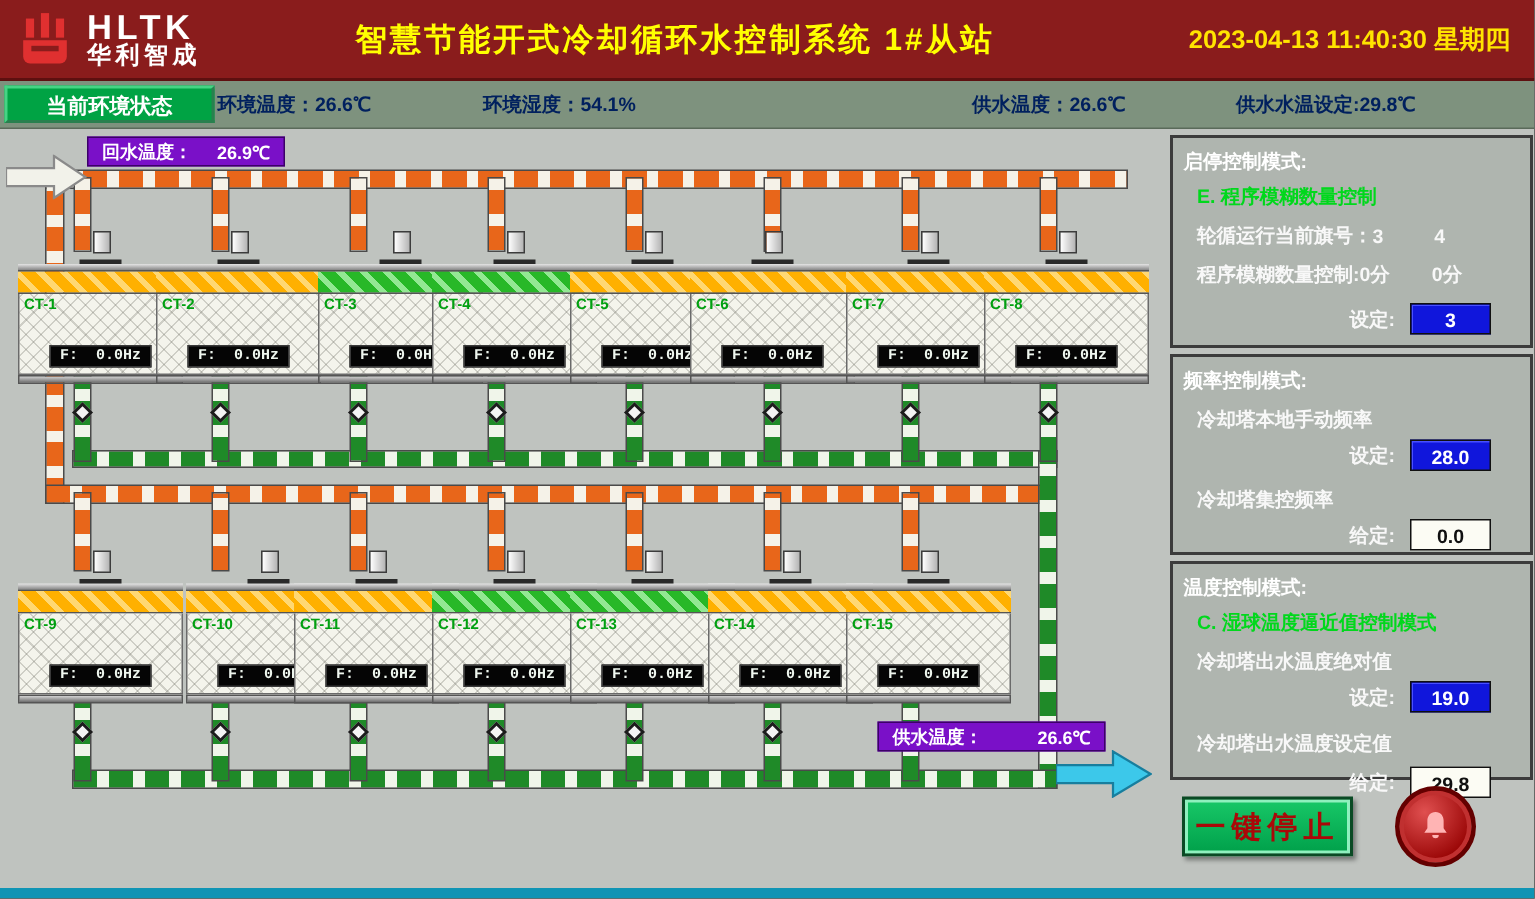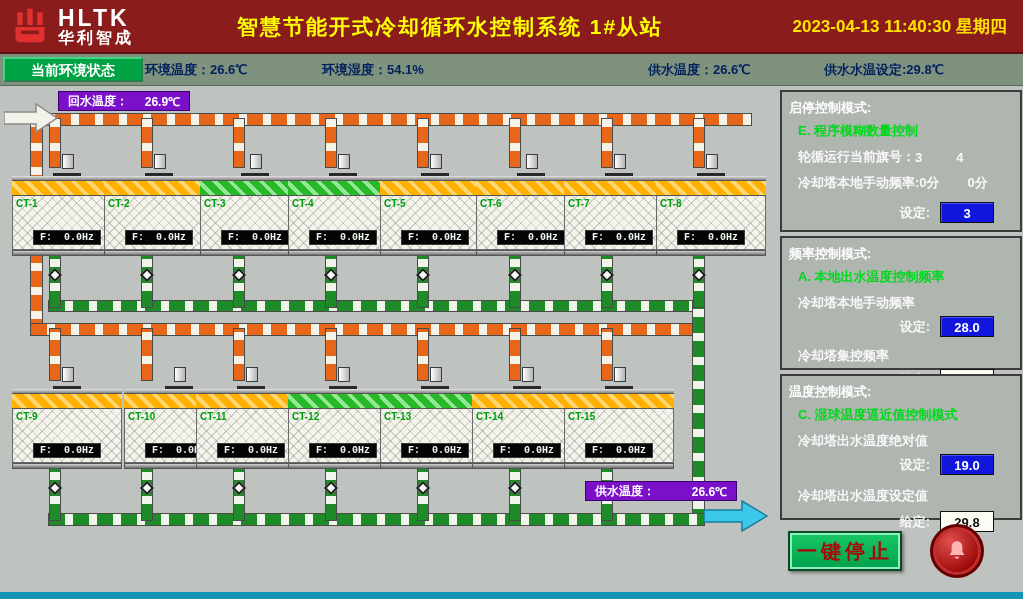--- a/index.html
+++ b/index.html
@@ -166,21 +166,21 @@
         <div class="band"></div>
         <div class="tbody">
           <span class="ct">CT-2</span>
           <span class="freq">F:  0.0Hz</span>
         </div>
         <div class="tbase"></div>
       </div>
       <div class="pipe pv-o" style="left: 233px; top: 118px; width: 12px; height: 50px;"></div>
       <div class="pipe pv-g" style="left: 233px; top: 250px; width: 12px; height: 58px;"></div>
       <div class="valve" style="left: 234px; top: 270px;"></div>
-      <div class="tower running" style="left: 200px; top: 152px;">
+      <div class="tower running" style="left: 212px; top: 152px;">
         <div class="fan">
           <i class="motor"></i>
           <i class="stand"></i>
         </div>
         <div class="deck"></div>
         <div class="band"></div>
         <div class="tbody">
           <span class="ct">CT-3</span>
           <span class="freq">F:  0.0Hz</span>
         </div>
@@ -214,21 +214,21 @@
         <div class="band"></div>
         <div class="tbody">
           <span class="ct">CT-5</span>
           <span class="freq">F:  0.0Hz</span>
         </div>
         <div class="tbase"></div>
       </div>
       <div class="pipe pv-o" style="left: 509px; top: 118px; width: 12px; height: 50px;"></div>
       <div class="pipe pv-g" style="left: 509px; top: 250px; width: 12px; height: 58px;"></div>
       <div class="valve" style="left: 510px; top: 270px;"></div>
-      <div class="tower standby" style="left: 476px; top: 152px;">
+      <div class="tower standby" style="left: 460px; top: 152px;">
         <div class="fan">
           <i class="motor"></i>
           <i class="stand"></i>
         </div>
         <div class="deck"></div>
         <div class="band"></div>
         <div class="tbody">
           <span class="ct">CT-6</span>
           <span class="freq">F:  0.0Hz</span>
         </div>
@@ -382,33 +382,32 @@
 
   <div class="pbox" style="top:90px;height:142px;">
     <div class="ptitle">启停控制模式:</div>
     <div class="pmode">E. 程序模糊数量控制</div>
     <div class="prow">
       <span>轮循运行当前旗号：</span>
       <span>3</span>
       <span class="v2">4</span>
     </div>
     <div class="prow">
-      <span>冷却塔本地手动频率:</span>
+      <span>程序模糊数量控制:</span>
       <span>0分</span>
       <span class="v2" style="margin-left:28px">0分</span>
     </div>
     <div class="pset">
       <span>设定:</span>
       <span class="vbox blue">3</span>
     </div>
   </div>
 
   <div class="pbox" style="top:236px;height:134px;">
     <div class="ptitle">频率控制模式:</div>
-    <div class="pmode">A. 本地出水温度控制频率</div>
     <div class="prow">
       <span>冷却塔本地手动频率</span>
     </div>
     <div class="pset" style="padding-top:4px">
       <span>设定:</span>
       <span class="vbox blue">28.0</span>
     </div>
     <div class="prow" style="padding-top:2px">
       <span>冷却塔集控频率</span>
     </div>

